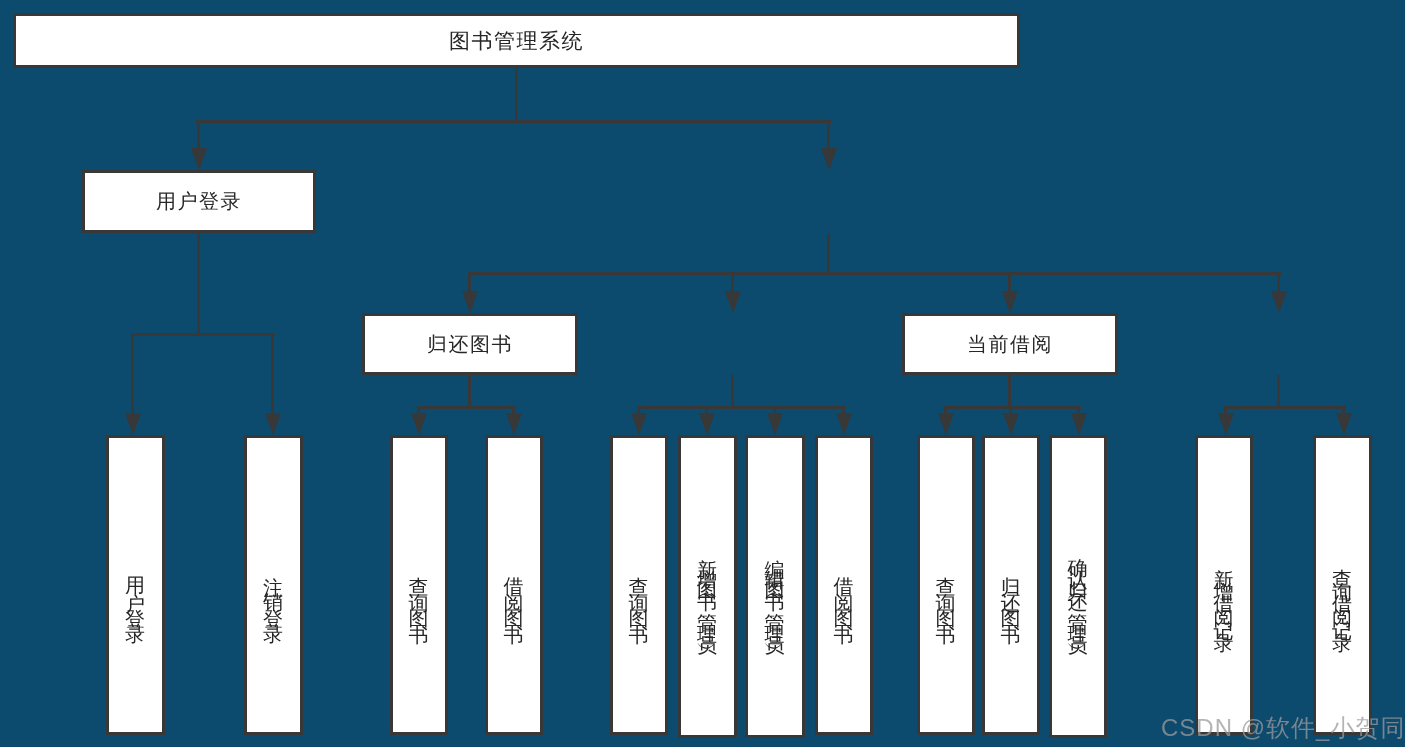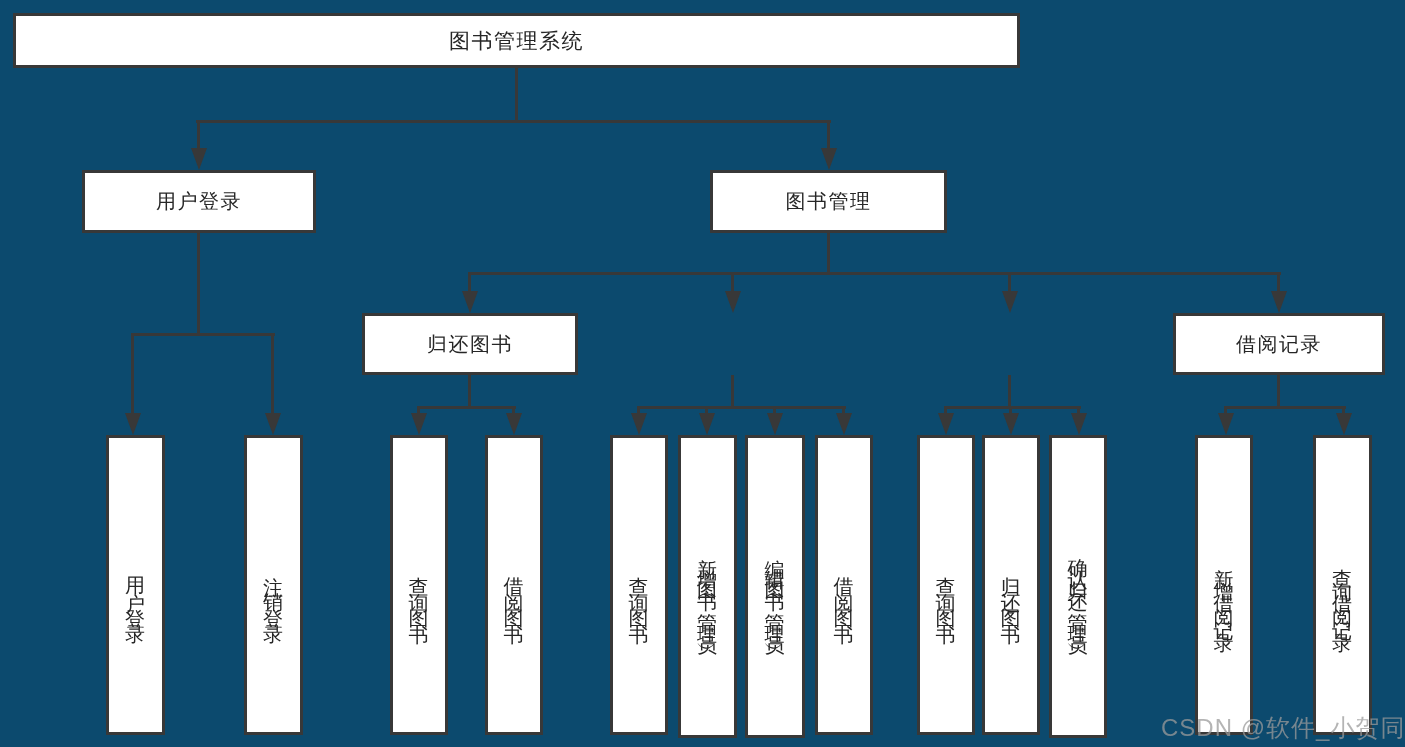--- a/index.html
+++ b/index.html
@@ -41,42 +41,41 @@
   <div class="box hnode rootnode" style="left:13px;top:13px;width:1007px;height:55px">图书管理系统</div>
 
   <div class="vline" style="left:515px;top:68px;height:55px"></div>
   <div class="hline" style="left:196px;top:120px;width:635px"></div>
   <div class="vline" style="left:197px;top:120px;height:30px"></div>
   <div class="arrow" style="left:191px;top:148px"></div>
   <div class="vline" style="left:827px;top:120px;height:30px"></div>
   <div class="arrow" style="left:821px;top:148px"></div>
 
   <div class="box hnode" style="left:82px;top:170px;width:234px;height:63px">用户登录</div>
-  <div class="box hnode" style="left:710px;top:170px;width:237px;height:63px">图书管理</div>
 
   <div class="vline" style="left:197px;top:233px;height:102px"></div>
   <div class="hline" style="left:131px;top:333px;width:144px"></div>
   <div class="vline" style="left:131px;top:333px;height:82px"></div>
   <div class="arrow" style="left:125px;top:413px"></div>
   <div class="vline" style="left:271px;top:333px;height:82px"></div>
   <div class="arrow" style="left:265px;top:413px"></div>
 
   <div class="vline" style="left:827px;top:233px;height:42px"></div>
   <div class="hline" style="left:468px;top:272px;width:813px"></div>
   <div class="vline" style="left:468px;top:272px;height:22px"></div>
   <div class="arrow" style="left:462px;top:291px"></div>
   <div class="vline" style="left:731px;top:272px;height:22px"></div>
   <div class="arrow" style="left:725px;top:291px"></div>
   <div class="vline" style="left:1008px;top:272px;height:22px"></div>
   <div class="arrow" style="left:1002px;top:291px"></div>
   <div class="vline" style="left:1277px;top:272px;height:22px"></div>
   <div class="arrow" style="left:1271px;top:291px"></div>
 
   <div class="box hnode" style="left:362px;top:313px;width:216px;height:62px">归还图书</div>
-  <div class="box hnode" style="left:1173px;top:313px;width:212px;height:62px">借阅记录</div>
+  <div class="box hnode" style="left:902px;top:313px;width:216px;height:62px">当前借阅</div>
 
   <div class="vline" style="left:468px;top:375px;height:33px"></div>
   <div class="hline" style="left:417px;top:406px;width:99px"></div>
   <div class="vline" style="left:417px;top:406px;height:12px"></div>
   <div class="arrow" style="left:411px;top:413px"></div>
   <div class="vline" style="left:512px;top:406px;height:12px"></div>
   <div class="arrow" style="left:506px;top:413px"></div>
 
   <div class="vline" style="left:731px;top:375px;height:33px"></div>
   <div class="hline" style="left:637px;top:406px;width:209px"></div>

